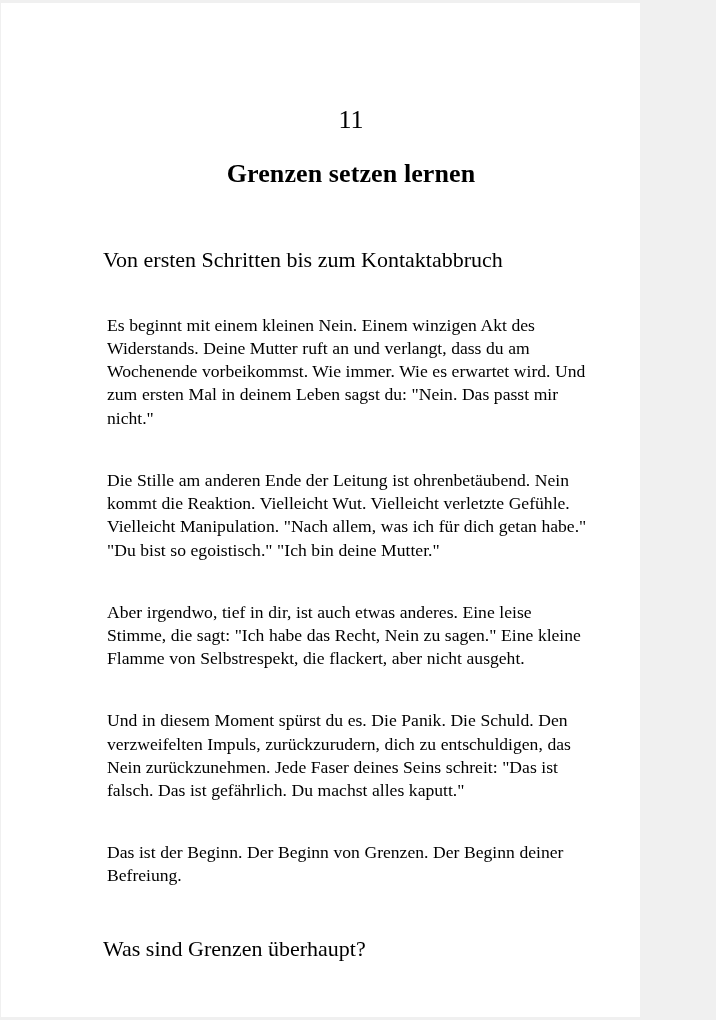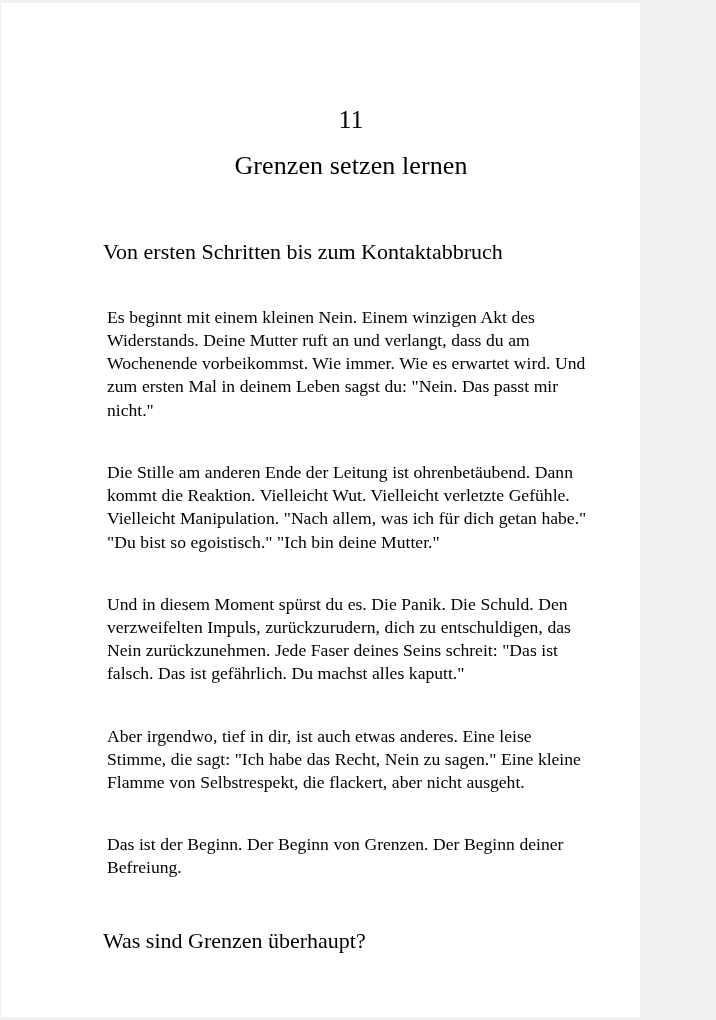--- a/index.html
+++ b/index.html
@@ -32,25 +32,25 @@
   .chapter-number {
     margin: 0;
     padding-top: 103px;
     text-align: center;
     font-size: 26px;
     font-weight: normal;
     line-height: 1.1;
     color: #000000;
   }
   .chapter-title {
-    margin: 0;
+    margin: 8px;
     padding-top: 16px;
     text-align: center;
     font-size: 26px;
-    font-weight: normal;
+    font-weight: bold;
     line-height: 1.15;
     color: #000000;
     letter-spacing: 0.1px;
   }
   .section-heading {
     margin: 12px;
     font-size: 22px;
     font-weight: normal;
     line-height: 1.2;
     color: #000000;
@@ -82,24 +82,24 @@
   <div class="content">
 
     <div class="chapter-number">11</div>
 
     <h1 class="chapter-title">Grenzen setzen lernen</h1>
 
     <h2 class="section-heading first">Von ersten Schritten bis zum Kontaktabbruch</h2>
 
     <p class="body-text first-para">Es beginnt mit einem kleinen Nein. Einem winzigen Akt des Widerstands. Deine Mutter ruft an und verlangt, dass du am Wochenende vorbeikommst. Wie immer. Wie es erwartet wird. Und zum ersten Mal in deinem Leben sagst du: "Nein. Das passt mir nicht."</p>
 
-    <p class="body-text">Die Stille am anderen Ende der Leitung ist ohrenbetäubend. Dann kommt die Reaktion. Vielleicht Wut. Vielleicht verletzte Gefühle. Vielleicht Manipulation. "Nach allem, was ich für dich getan habe." "Du bist so egoistisch." "Ich bin deine Mutter."</p>
+    <p class="body-text">Die Stille am anderen Ende der Leitung ist ohrenbetäubend. Nein kommt die Reaktion. Vielleicht Wut. Vielleicht verletzte Gefühle. Vielleicht Manipulation. "Nach allem, was ich für dich getan habe." "Du bist so egoistisch." "Ich bin deine Mutter."</p>
+
+    <p class="body-text">Aber irgendwo, tief in dir, ist auch etwas anderes. Eine leise Stimme, die sagt: "Ich habe das Recht, Nein zu sagen." Eine kleine Flamme von Selbstrespekt, die flackert, aber nicht ausgeht.</p>
 
     <p class="body-text">Und in diesem Moment spürst du es. Die Panik. Die Schuld. Den verzweifelten Impuls, zurückzurudern, dich zu entschuldigen, das Nein zurückzunehmen. Jede Faser deines Seins schreit: "Das ist falsch. Das ist gefährlich. Du machst alles kaputt."</p>
-
-    <p class="body-text">Aber irgendwo, tief in dir, ist auch etwas anderes. Eine leise Stimme, die sagt: "Ich habe das Recht, Nein zu sagen." Eine kleine Flamme von Selbstrespekt, die flackert, aber nicht ausgeht.</p>
 
     <p class="body-text">Das ist der Beginn. Der Beginn von Grenzen. Der Beginn deiner Befreiung.</p>
 
     <h2 class="section-heading last">Was sind Grenzen überhaupt?</h2>
 
   </div>
 </div>
 
 </body></html>

